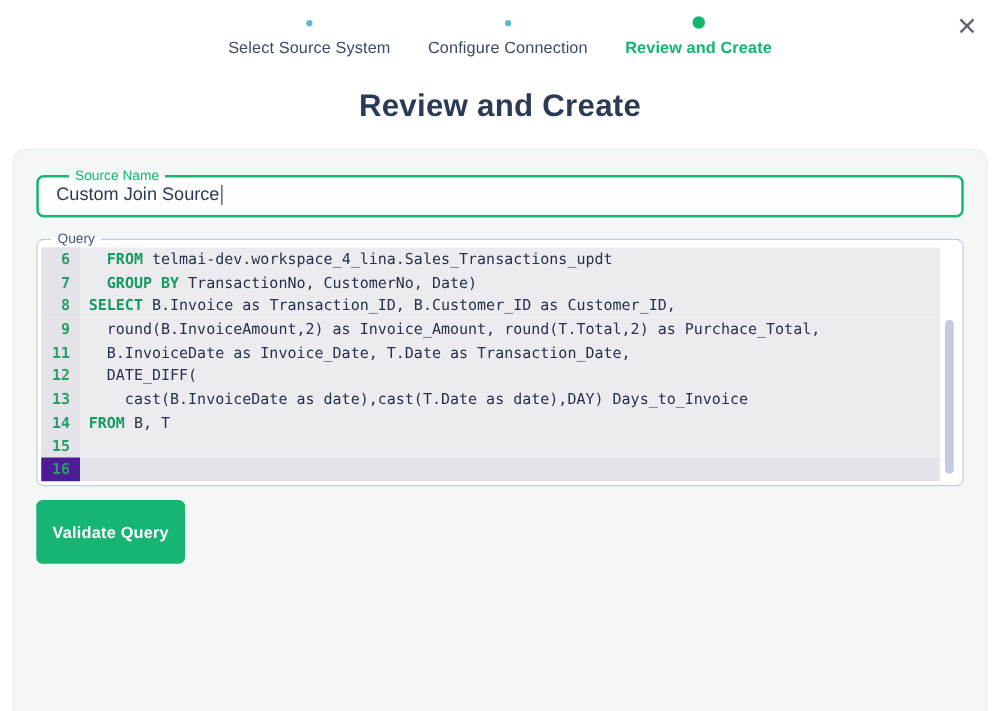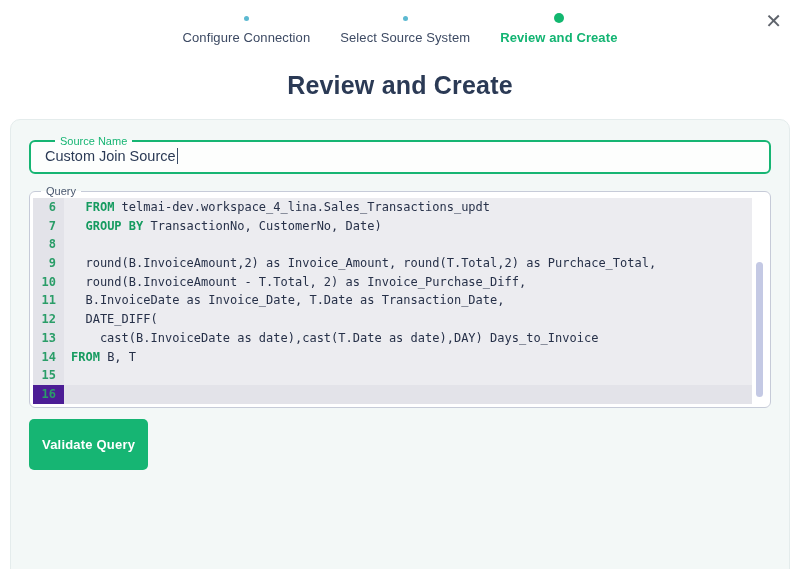--- a/index.html
+++ b/index.html
@@ -69,27 +69,27 @@
     font-family: "Liberation Sans", sans-serif; }
 </style>
 </head>
 <body>
 
 <div class="stepper">
   <div class="step">
     <span class="dot-box">
         <span class="dot small"></span>
       </span>
-    <span class="step-label">Configure Connection</span>
+    <span class="step-label">Select Source System</span>
   </div>
   <div class="step">
     <span class="dot-box">
         <span class="dot small"></span>
       </span>
-    <span class="step-label">Select Source System</span>
+    <span class="step-label">Configure Connection</span>
   </div>
   <div class="step">
     <span class="dot-box">
         <span class="dot big"></span>
       </span>
     <span class="step-label active">Review and Create</span>
   </div>
 </div>
 
 <button class="close-btn">✕</button>
@@ -113,28 +113,25 @@
           <div class="code-row">
             <span class="gutter">6</span>
             <span class="code-text"><span>  </span><span class="kw">FROM</span><span> telmai-dev.workspace_4_lina.Sales_Transactions_updt</span></span>
           </div>
           <div class="code-row">
             <span class="gutter">7</span>
             <span class="code-text"><span>  </span><span class="kw">GROUP BY</span><span> TransactionNo, CustomerNo, Date)</span></span>
           </div>
           <div class="code-row">
             <span class="gutter">8</span>
+            <span class="code-text"><span class="kw">SELECT</span><span> B.Invoice as Transaction_ID, B.Customer_ID as Customer_ID,</span></span>
           </div>
           <div class="code-row">
             <span class="gutter">9</span>
             <span class="code-text"><span>  round(B.InvoiceAmount,2) as Invoice_Amount, round(T.Total,2) as Purchace_Total,</span></span>
-          </div>
-          <div class="code-row">
-            <span class="gutter">10</span>
-            <span class="code-text"><span>  round(B.InvoiceAmount - T.Total, 2) as Invoice_Purchase_Diff,</span></span>
           </div>
           <div class="code-row">
             <span class="gutter">11</span>
             <span class="code-text"><span>  B.InvoiceDate as Invoice_Date, T.Date as Transaction_Date,</span></span>
           </div>
           <div class="code-row">
             <span class="gutter">12</span>
             <span class="code-text"><span>  DATE_DIFF(</span></span>
           </div>
           <div class="code-row">

